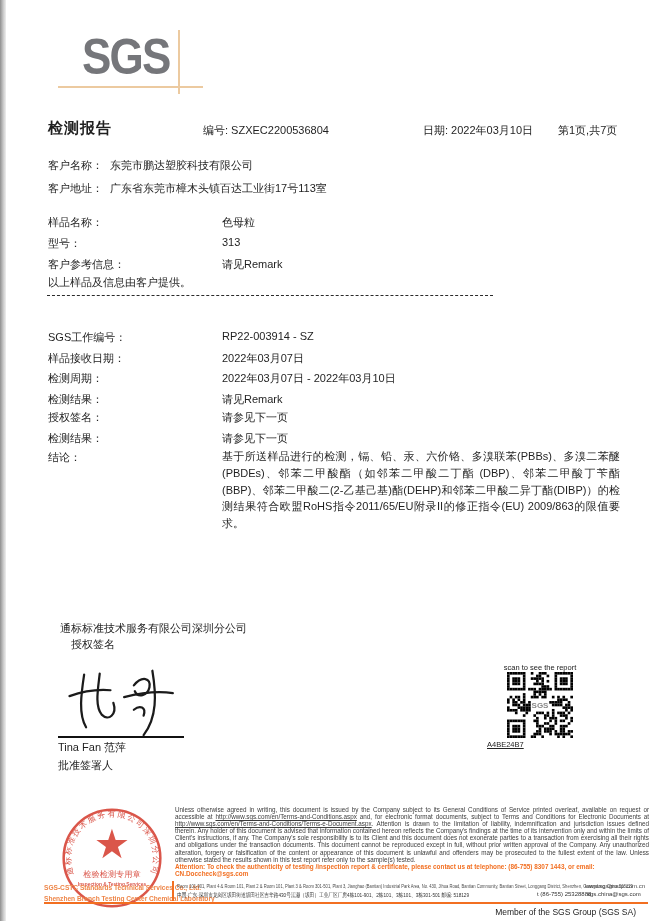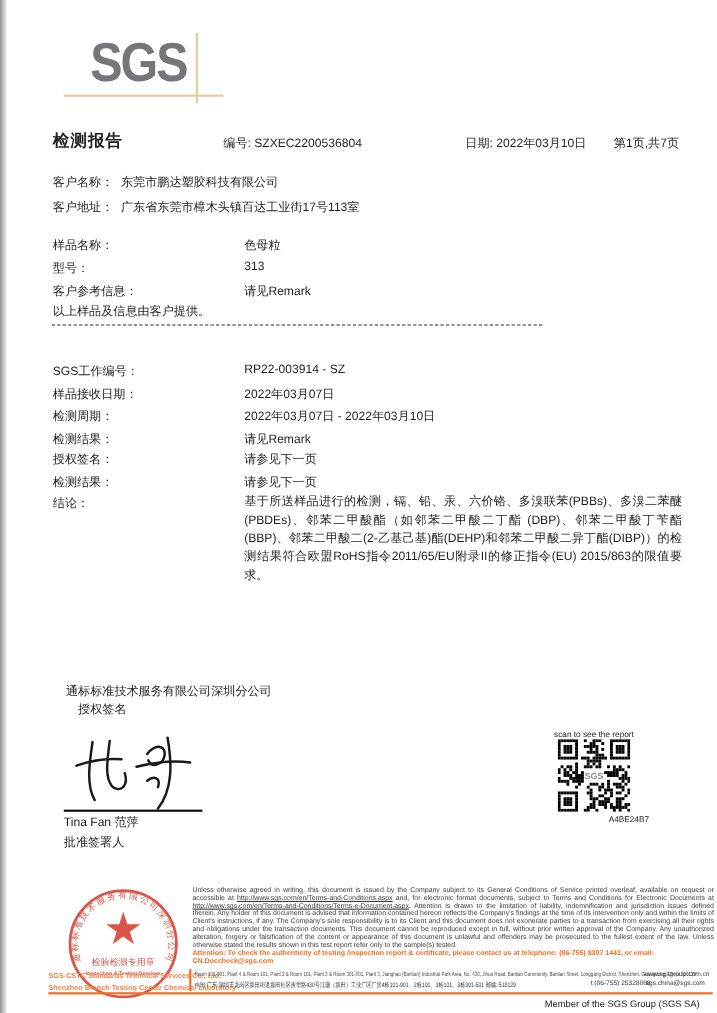--- a/index.html
+++ b/index.html
@@ -18,21 +18,21 @@
   .dash{position:absolute;left:47px;top:295px;width:446px;border-top:1.5px dashed #2b2b2b;}
   .conc{position:absolute;left:222px;top:448px;width:398px;font-size:11px;line-height:16.8px;
         white-space:normal;text-align:justify;}
   .sig-svg{position:absolute;left:58px;top:661px;}
   .sig-line{position:absolute;left:58px;top:736px;width:126px;height:2px;background:#111;}
   .qr-cap{position:absolute;left:498px;top:663px;width:84px;text-align:center;font-size:7.5px;color:#222;}
   .qr-box{position:absolute;left:507px;top:672px;width:66px;height:66px;}
   .qr-center{position:absolute;left:507px;top:672px;width:66px;height:66px;display:flex;
         align-items:center;justify-content:center;font-size:8px;font-weight:bold;color:#8a8a8a;
         pointer-events:none;}
-  .qr-code{position:absolute;left:506px;top:740px;width:84px;text-align:right;font-size:7.5px;color:#222;}
+  .qr-code{position:absolute;left:487px;top:740px;width:84px;text-align:left;font-size:7.5px;color:#222;text-decoration:underline;}
   .stamp{position:absolute;left:54px;top:800px;opacity:.85;}
   .org1,.org2{position:absolute;left:44px;font-size:6.6px;color:#ee8547;font-weight:bold;}
   .org1{top:884px;}
   .org2{top:895px;}
   .disc{position:absolute;left:175px;top:806px;width:474px;font-size:6.3px;line-height:7.1px;
         text-align:justify;color:#3c3c3c;white-space:normal;}
   .dlink{text-decoration:underline;}
   .attn{position:absolute;left:175px;top:863px;width:474px;font-size:6.4px;line-height:7.4px;
         font-weight:bold;color:#f26f21;white-space:normal;}
   .addr-v{position:absolute;left:172px;top:881px;width:2px;height:20px;background:#f26f21;}
@@ -83,21 +83,21 @@
   <div class="lbl" style="left:48px;top:371px;">检测周期：</div>
   <div class="val" style="left:222px;top:371px;">2022年03月07日 - 2022年03月10日</div>
   <div class="lbl" style="left:48px;top:392px;">检测结果：</div>
   <div class="val" style="left:222px;top:392px;">请见Remark</div>
   <div class="lbl" style="left:48px;top:410px;">授权签名：</div>
   <div class="val" style="left:222px;top:410px;">请参见下一页</div>
   <div class="lbl" style="left:48px;top:431px;">检测结果：</div>
   <div class="val" style="left:222px;top:431px;">请参见下一页</div>
 
   <div class="lbl" style="left:48px;top:450px;">结论：</div>
-  <div class="conc">基于所送样品进行的检测，镉、铅、汞、六价铬、多溴联苯(PBBs)、多溴二苯醚(PBDEs)、邻苯二甲酸酯（如邻苯二甲酸二丁酯 (DBP)、邻苯二甲酸丁苄酯(BBP)、邻苯二甲酸二(2-乙基己基)酯(DEHP)和邻苯二甲酸二异丁酯(DIBP)）的检测结果符合欧盟RoHS指令2011/65/EU附录II的修正指令(EU) 2015/863的限值要求。</div>
+  <div class="conc">基于所送样品进行的检测，镉、铅、汞、六价铬、多溴联苯(PBBs)、多溴二苯醚(PBDEs)、邻苯二甲酸酯（如邻苯二甲酸二丁酯 (DBP)、邻苯二甲酸丁苄酯(BBP)、邻苯二甲酸二(2-乙基己基)酯(DEHP)和邻苯二甲酸二异丁酯(DIBP)）的检测结果符合欧盟RoHS指令2011/65/EU附录II的修正指令(EU) 2009/863的限值要求。</div>
 
   <div class="lbl" style="left:60px;top:621px;">通标标准技术服务有限公司深圳分公司</div>
   <div class="lbl" style="left:60px;top:637px;margin-left:11px;">授权签名</div>
   <svg class="sig-svg" width="140" height="78" viewBox="0 0 140 80">
     <g stroke="#1b1b1b" stroke-width="2.3" fill="none" stroke-linecap="round" stroke-linejoin="round">
       <path d="M10,36 C24,31 40,29 52,30"></path>
       <path d="M25,14 C22,34 19,54 27,68"></path>
       <path d="M41,13 C39,30 36,46 43,55 C50,62 59,55 55,43"></path>
       <path d="M76,25 C84,15 94,17 92,27 C90,36 80,38 77,31"></path>
       <path d="M66,37 C86,32 103,31 116,33"></path>

